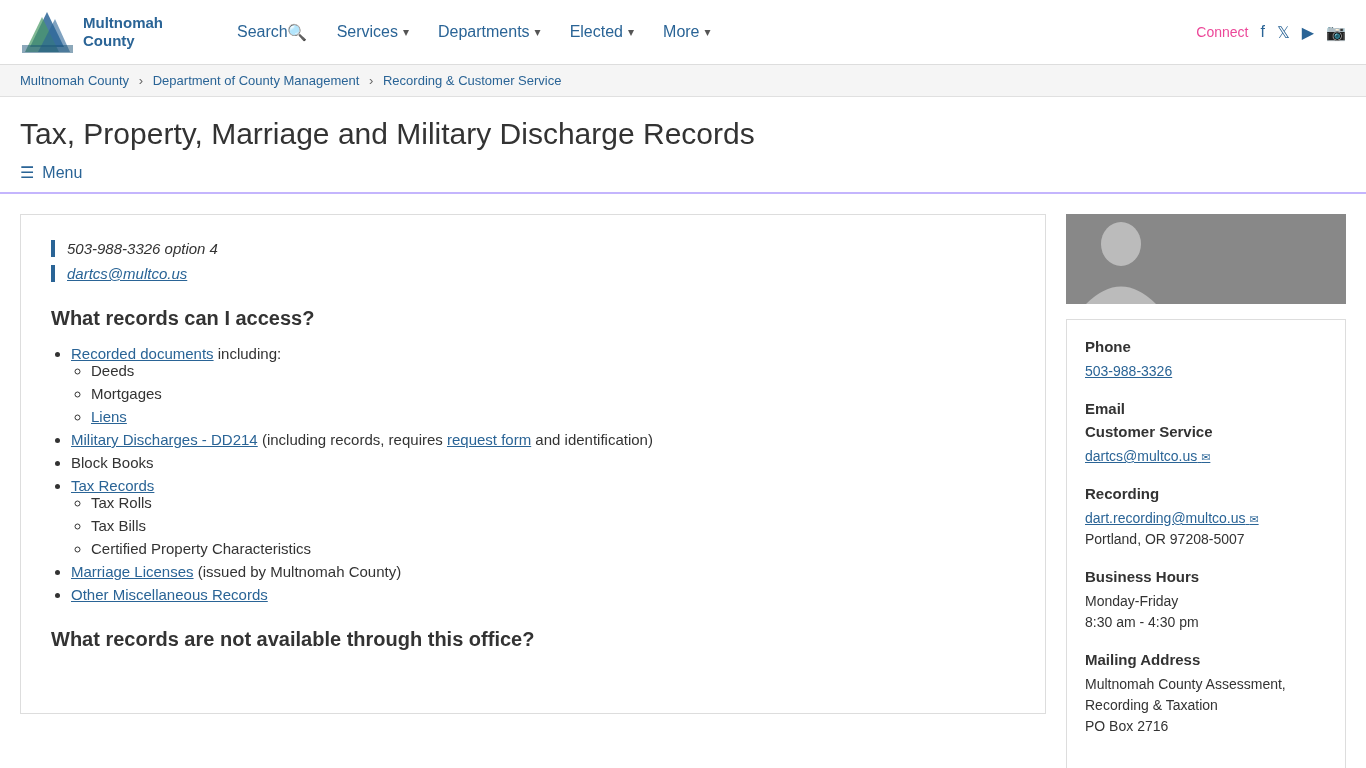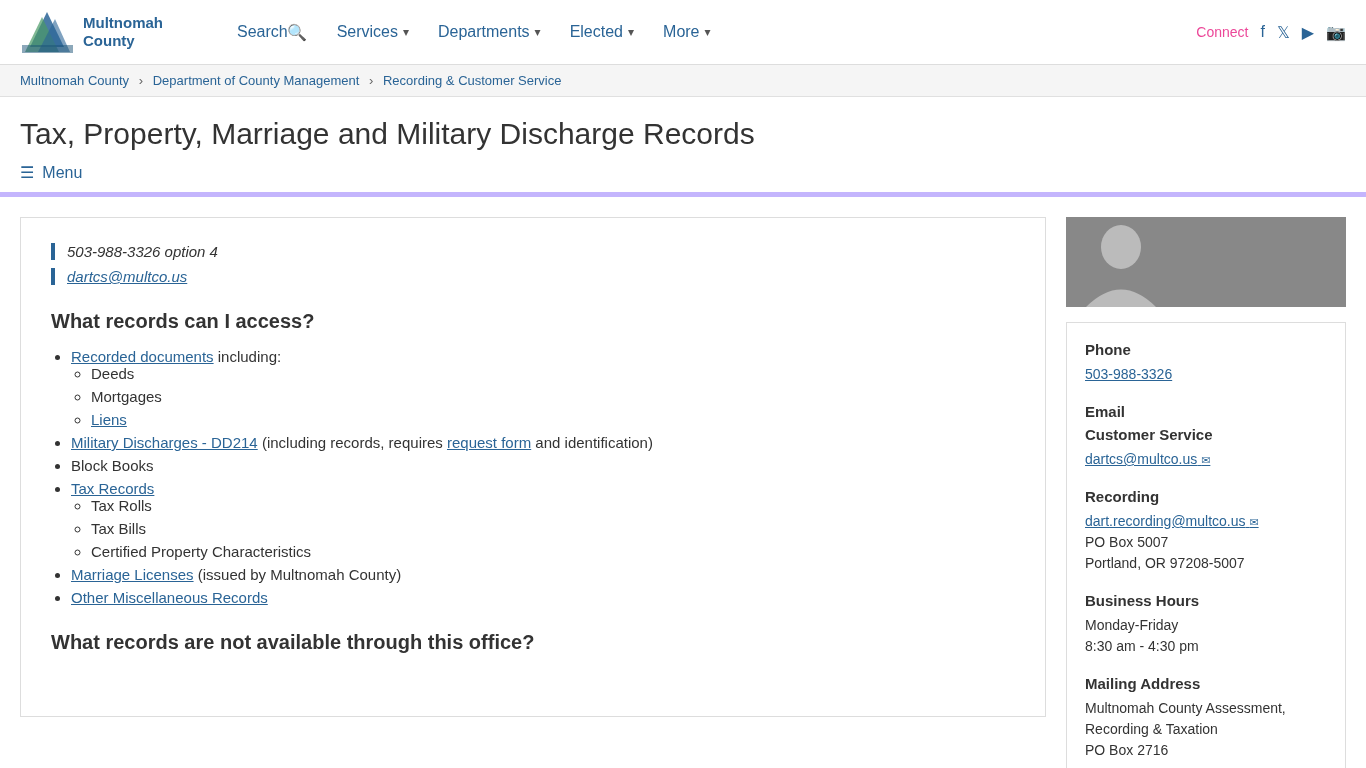--- a/index.html
+++ b/index.html
@@ -75,21 +75,21 @@
       padding: 8px 20px;
       font-size: 13px;
       border-bottom: 1px solid #e0e0e0;
     }
     #breadcrumb a { color: #2a6496; text-decoration: none; }
     .bc-sep { margin: 0 6px; color: #666; }
 
     
     #page-title-area {
       padding: 20px 20px 10px 20px;
-      border-bottom: 5px solid #c4b5fd;
+      border-bottom: 2px solid #c4b5fd;
     }
     #page-title {
       font-size: 30px;
       font-weight: normal;
       color: #333;
       margin-bottom: 12px;
     }
     #menu-bar {
       display: flex;
       align-items: center;
@@ -351,21 +351,20 @@
           <span class="email-icon">✉</span>
         </a>
       </div>
 
       <div class="sidebar-section">
         <div class="sidebar-section-title">Recording</div>
         <a>
           <span>dart.recording@multco.us</span>
           <span class="email-icon">✉</span>
         </a>
-        <p>PO Box 5007</p>
         <p>Portland, OR 97208-5007</p>
       </div>
 
       <div class="sidebar-section">
         <div class="sidebar-section-title">Business Hours</div>
         <p>Monday-Friday</p>
         <p>8:30 am - 4:30 pm</p>
       </div>
 
       <div class="sidebar-section">

